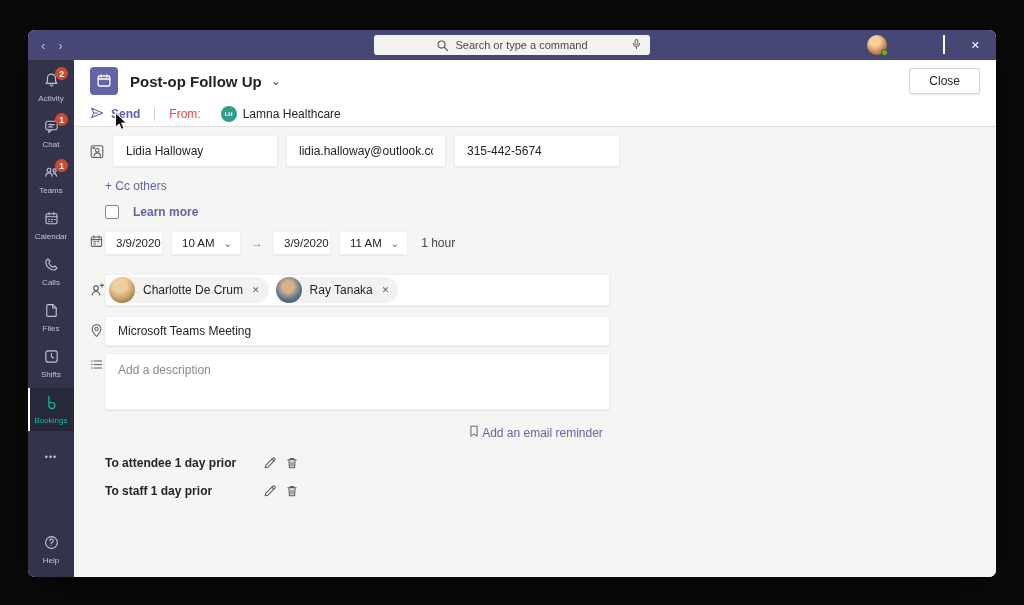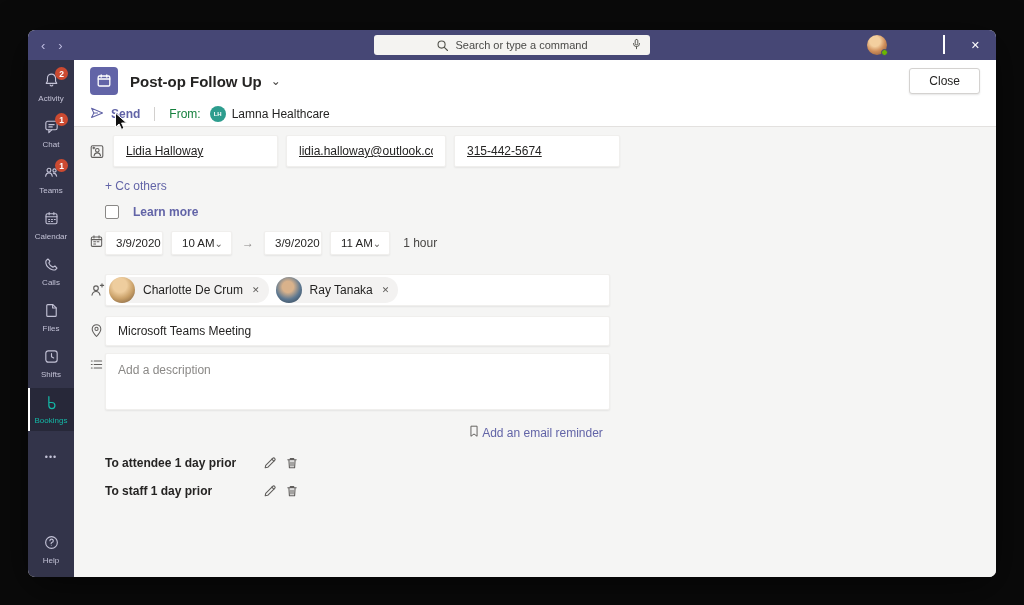--- a/index.html
+++ b/index.html
@@ -56,49 +56,49 @@
   .tab { display:flex; align-items:center; margin-right:22px; font-size:12px; color:#605e5c;
          border-bottom:3px solid transparent; border-top:3px solid transparent; cursor:default; }
   .tab.active { color:#6264a7; font-weight:700; border-bottom-color:#6264a7; }
   .close-btn { margin-left:auto; background:#fff; border:1px solid #d4d2d0; border-radius:3px; font-size:12px;
                color:#252423; padding:5px 19px; box-shadow:0 1px 2px rgba(0,0,0,.1); font-family:inherit; }
 
   .toolbar { flex:0 0 25px; background:#fff; border-bottom:1px solid #e3e1df; display:flex; align-items:center;
              padding:0 16px; }
   .send { display:flex; align-items:center; gap:7px; color:#6264a7; font-size:12px; font-weight:600; }
   .tdiv { width:1px; height:14px; background:#d2d0ce; margin:0 14px; }
-  .from-label { color:#15803d; font-size:12px; margin-right:9px; }
+  .from-label { color:#ef4444; font-size:12px; margin-right:20px; }
   .from-group { display:flex; align-items:center; }
   .from-av { width:16px; height:16px; border-radius:50%; background:#2d9d8e; color:#fff; font-size:6px;
              font-weight:700; display:flex; align-items:center; justify-content:center; margin-right:6px; }
   .from-name { font-size:12px; color:#252423; }
 
   
   .scroll { flex:1; padding:8px 16px 0 14px; overflow:hidden; }
   .frow { display:flex; }
   .icon-col { flex:0 0 17px; display:flex; justify-content:center; align-items:flex-start; color:#605e5c; }
   .pt8 { padding-top:8px; } .pt7 { padding-top:7px; } .pt4 { padding-top:4px; }
   .pt1 { padding-top:1px; }
 
   .tinput { height:32px; background:#fff; border:1px solid #f0efed; box-shadow:0 1px 2px rgba(0,0,0,.07);
             border-radius:2px; font-size:12px; color:#252423; padding:0 12px; font-family:inherit; outline:none; }
-  .gap8 > * + * { margin-left:8px;text-decoration:underline; }
+  .gap8 > * + * { margin-left:8px; }
 
   .linkrow { margin-top:12px; }
   .plink { color:#6264a7; font-size:12px; cursor:default; }
 
   .chkrow { margin-top:12px; align-items:center; }
   .chkbox { width:14px; height:14px; background:#fff; border:1px solid #8a8886; border-radius:2px; margin-right:10px; }
   .chktext { font-size:12px; color:#252423; }
   .chktext .plink { margin-left:4px;font-weight:bold; }
 
   .daterow { margin-top:12px; align-items:center; }
   .dfield { height:24px; background:#fff; border:1px solid #f0efed; box-shadow:0 1px 2px rgba(0,0,0,.07);
             border-radius:2px; font-size:11.5px; color:#252423; display:flex; align-items:center; padding:0 10px; }
-  .ddrop { padding-right:8px; }
+  .ddrop { gap:9px; padding-right:8px; }
   .ddrop .chev { color:#605e5c; font-size:10px; }
   .darrow { color:#8a8886; font-size:12px; margin:0 10px; }
   .duration { font-size:12px; color:#484644; margin-left:13px; }
   .daterow > .dfield + .dfield { margin-left:8px; }
 
   .staffrow { margin-top:19px; }
   .chipfield { width:505px; height:32px; background:#fff; border:1px solid #f0efed; box-shadow:0 1px 2px rgba(0,0,0,.07);
                border-radius:2px; display:flex; align-items:center; padding:0 3px; gap:7px; }
   .chip { display:flex; align-items:center; background:#f3f2f1; border-radius:14px; height:26px; padding-right:9px; }
   .chip-av { width:26px; height:26px; border-radius:50%; margin-right:8px; flex:0 0 26px; }

